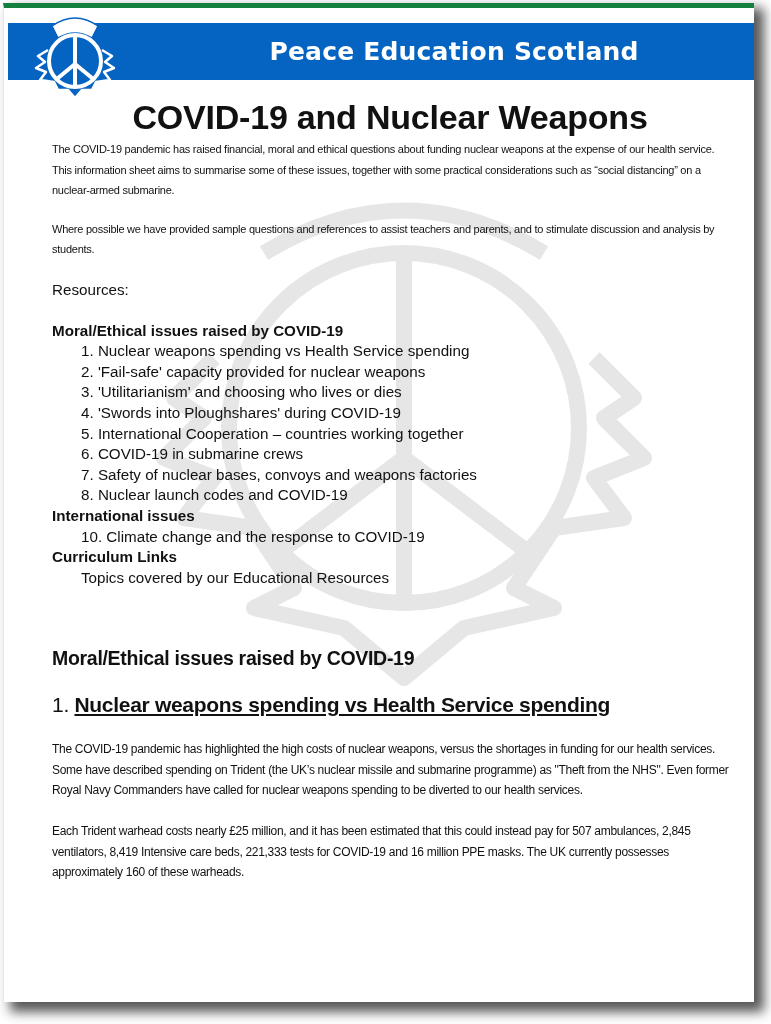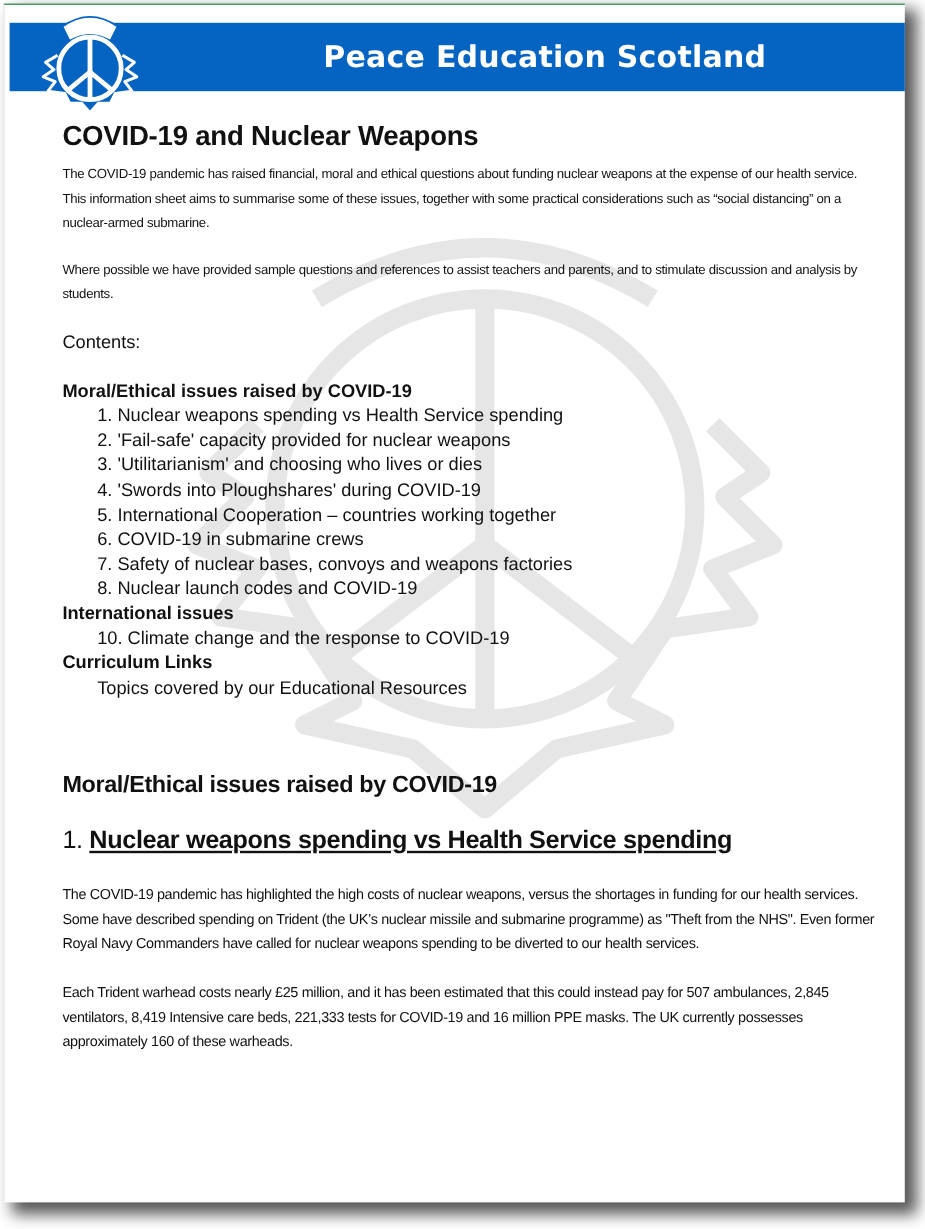--- a/index.html
+++ b/index.html
@@ -5,21 +5,21 @@
   * { box-sizing: border-box; margin: 0; padding: 0; }
   html, body { width: 771px; height: 1024px; background: #ffffff; overflow: hidden; }
   body { position: relative; font-family: "Liberation Sans", sans-serif; }
 
   .page-shadow {
     position: absolute; left: 10px; top: 8px; width: 754px; height: 1004px;
     background: #3a3a3a; filter: blur(6px); opacity: 0.85;
   }
   .page {
     position: absolute; left: 3px; top: 3px; width: 751px; height: 999px;
-    background: #ffffff; overflow: hidden; border-left: 1px solid #e8e8e8; border-top: 1px solid #15803d;
+    background: #ffffff; overflow: hidden; border-left: 1px solid #e8e8e8; border-top: 5px solid #15803d;
   }
 
   .watermark {
     position: absolute; left: 140px; top: 150px; width: 520px; height: 540px;
     pointer-events: none;
   }
 
   .header-band {
     position: absolute; left: 4px; top: 15px; width: 747px; height: 57px;
     background: #0563c1;
@@ -29,21 +29,21 @@
     color: #ffffff; font-family: "DejaVu Sans", sans-serif; font-weight: bold;
     font-size: 25px; line-height: 57px; text-align: center; letter-spacing: 0.2px;
   }
   .logo { position: absolute; left: 26px; top: 0px; width: 90px; height: 92px; }
 
   .content {
     position: absolute; left: 48px; top: 92px; width: 680px;
     color: #111; font-family: "Liberation Sans Narrow", "Liberation Sans", sans-serif;
   }
   .doc-title {
-    font-weight: bold; font-size: 23px; line-height: 34px;
+    text-align: center; font-weight: bold; font-size: 34px; line-height: 34px;
     margin-left: 0; width: 676px; letter-spacing: -0.2px;
   }
   .para { font-size: 11px; line-height: 20.6px; margin-top: 5px; letter-spacing: -0.25px; }
   .contents-label { font-size: 15.2px; line-height: 20.6px; margin-top: 20px; }
   .toc { margin-top: 20px; }
   .toc-head { font-weight: bold; font-size: 15.2px; line-height: 20.6px; }
   .toc-item { font-size: 15.2px; line-height: 20.6px; padding-left: 29px; }
 
   .sec-head { font-weight: bold; font-size: 19.5px; line-height: 26px; margin-top: 57px; letter-spacing: -0.3px; }
   .sub-head { font-size: 21px; line-height: 28px; margin-top: 20px; letter-spacing: -0.3px; }
@@ -84,21 +84,21 @@
   </svg>
 
   <div class="header-title">Peace Education Scotland</div>
 
   <div class="content">
     <h1 class="doc-title">COVID-19 and Nuclear Weapons</h1>
 
     <p class="para">The COVID-19 pandemic has raised financial, moral and ethical questions about funding nuclear weapons at the expense of our health service. This information sheet aims to summarise some of these issues, together with some practical considerations such as “social distancing” on a nuclear-armed submarine.</p>
     <p class="para" style="margin-top:18px">Where possible we have provided sample questions and references to assist teachers and parents, and to stimulate discussion and analysis by students.</p>
 
-    <p class="contents-label">Contents:</p>
+    <p class="contents-label">Resources:</p>
 
     <div class="toc">
       <div class="toc-head">Moral/Ethical issues raised by COVID-19</div>
       <div class="toc-item">1. Nuclear weapons spending vs Health Service spending</div>
       <div class="toc-item">2. 'Fail-safe' capacity provided for nuclear weapons</div>
       <div class="toc-item">3. 'Utilitarianism' and choosing who lives or dies</div>
       <div class="toc-item">4. 'Swords into Ploughshares' during COVID-19</div>
       <div class="toc-item">5. International Cooperation – countries working together</div>
 
       <div class="toc-item">6. COVID-19 in submarine crews</div>

